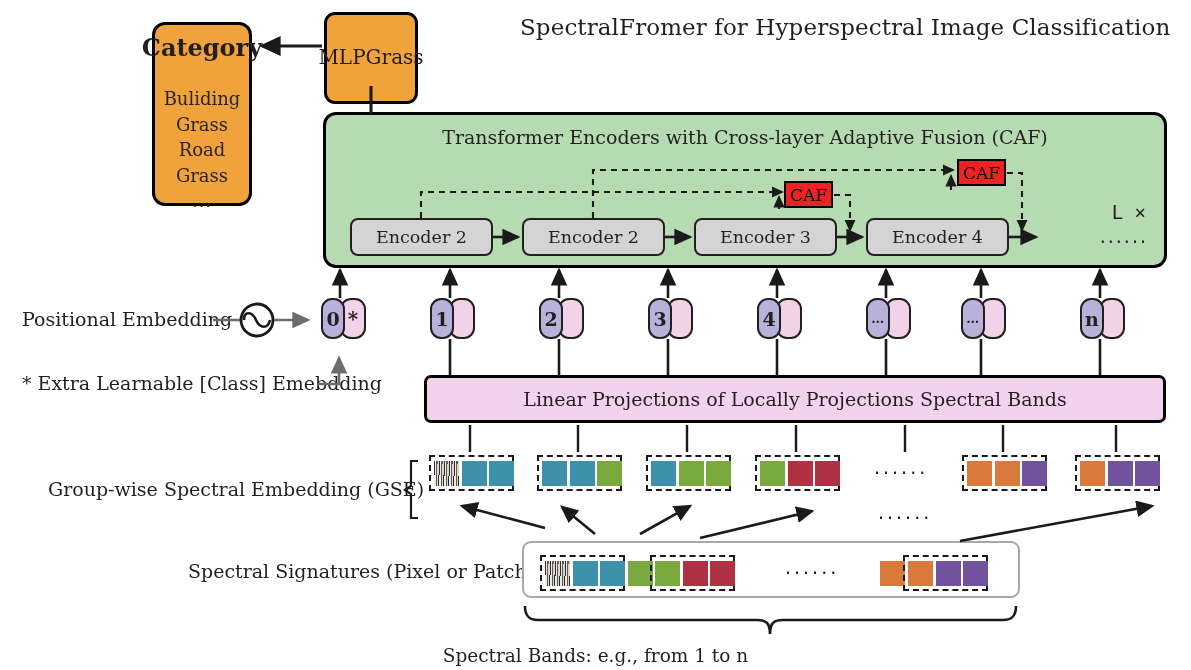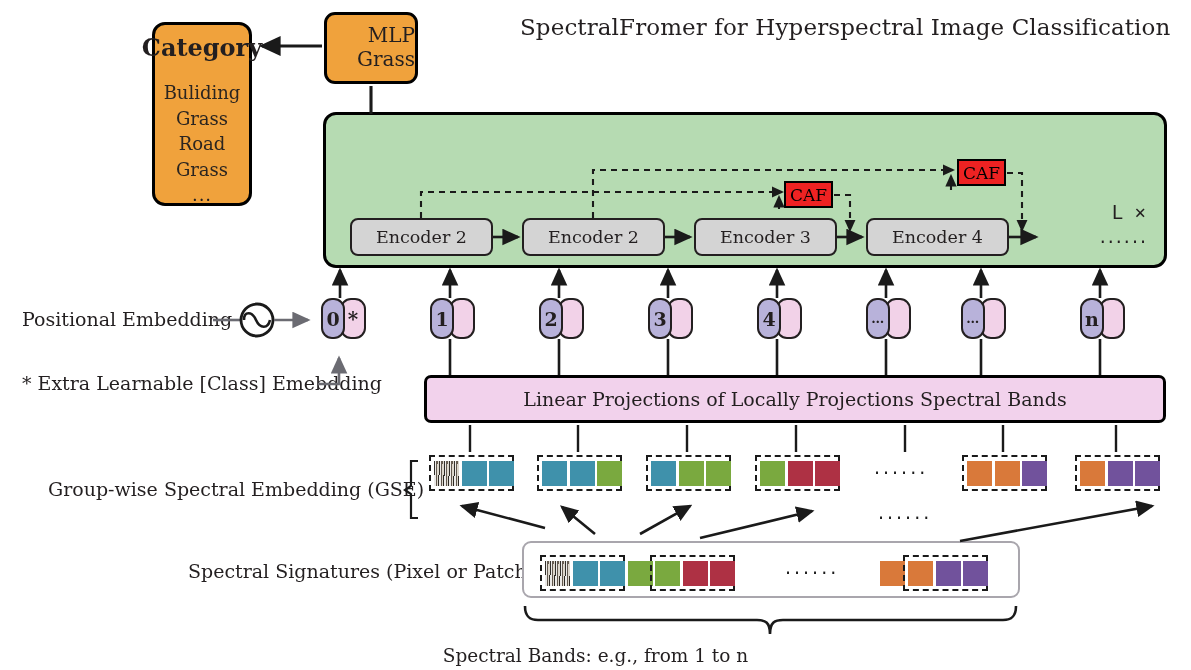--- a/index.html
+++ b/index.html
@@ -39,32 +39,32 @@
     background: #f0a23c;
     border: 3.2px solid #000;
     border-radius: 13px;
     box-sizing: border-box;
     display: flex; flex-direction: column;
     align-items: center;
     padding-top: 7px;
   }
   .cat-title { font-size: 24px; font-weight: 700; line-height: 1.35; }
   .cat-item { font-size: 18px; line-height: 1.42; color: #2b2520; }
-  .cat-item.first { margin-top: 16px; }
+  .cat-item.first { margin-top: 22px; }
   .cat-dots { font-size: 18px; line-height: 1.1; margin-top: 2px; letter-spacing: 1px;}
 
   
   .mlp-box {
-    left: 324px; top: 12px; width: 94px; height: 72px;
+    left: 324px; top: 12px; width: 94px; height: 92px;
     background: #f0a23c;
     border: 3.2px solid #000;
     border-radius: 11px;
     box-sizing: border-box;
-    display: flex; flex-direction: column;
-    align-items: flex-end; justify-content: center;
+    display: flex; 
+    align-items: center; justify-content: center;
     font-size: 20px; line-height: 1.18;
   }
 
   
   .green-panel {
     left: 323px; top: 112px; width: 844px; height: 156px;
     background: #b6dbb2;
     border: 3.4px solid #000;
     border-radius: 13px;
     box-sizing: border-box;
@@ -201,20 +201,21 @@
     <div class="cat-item">Grass</div>
     <div class="cat-dots">...</div>
   </div>
 
   <div class="abs mlp-box">
     <div>MLP</div>
     <div>Grass</div>
   </div>
 
   <div class="abs green-panel">
+    <div class="panel-caption">Transformer Encoders with Cross-layer Adaptive Fusion (CAF)</div>
     <div class="lx">L ×</div>
     <div class="panel-dots">······</div>
   </div>
 
   <div class="enc boxtext" style="left:350px;">
     <span>Encoder 2</span>
   </div>
   <div class="enc boxtext" style="left:522px;">
     <span>Encoder 2</span>
   </div>

